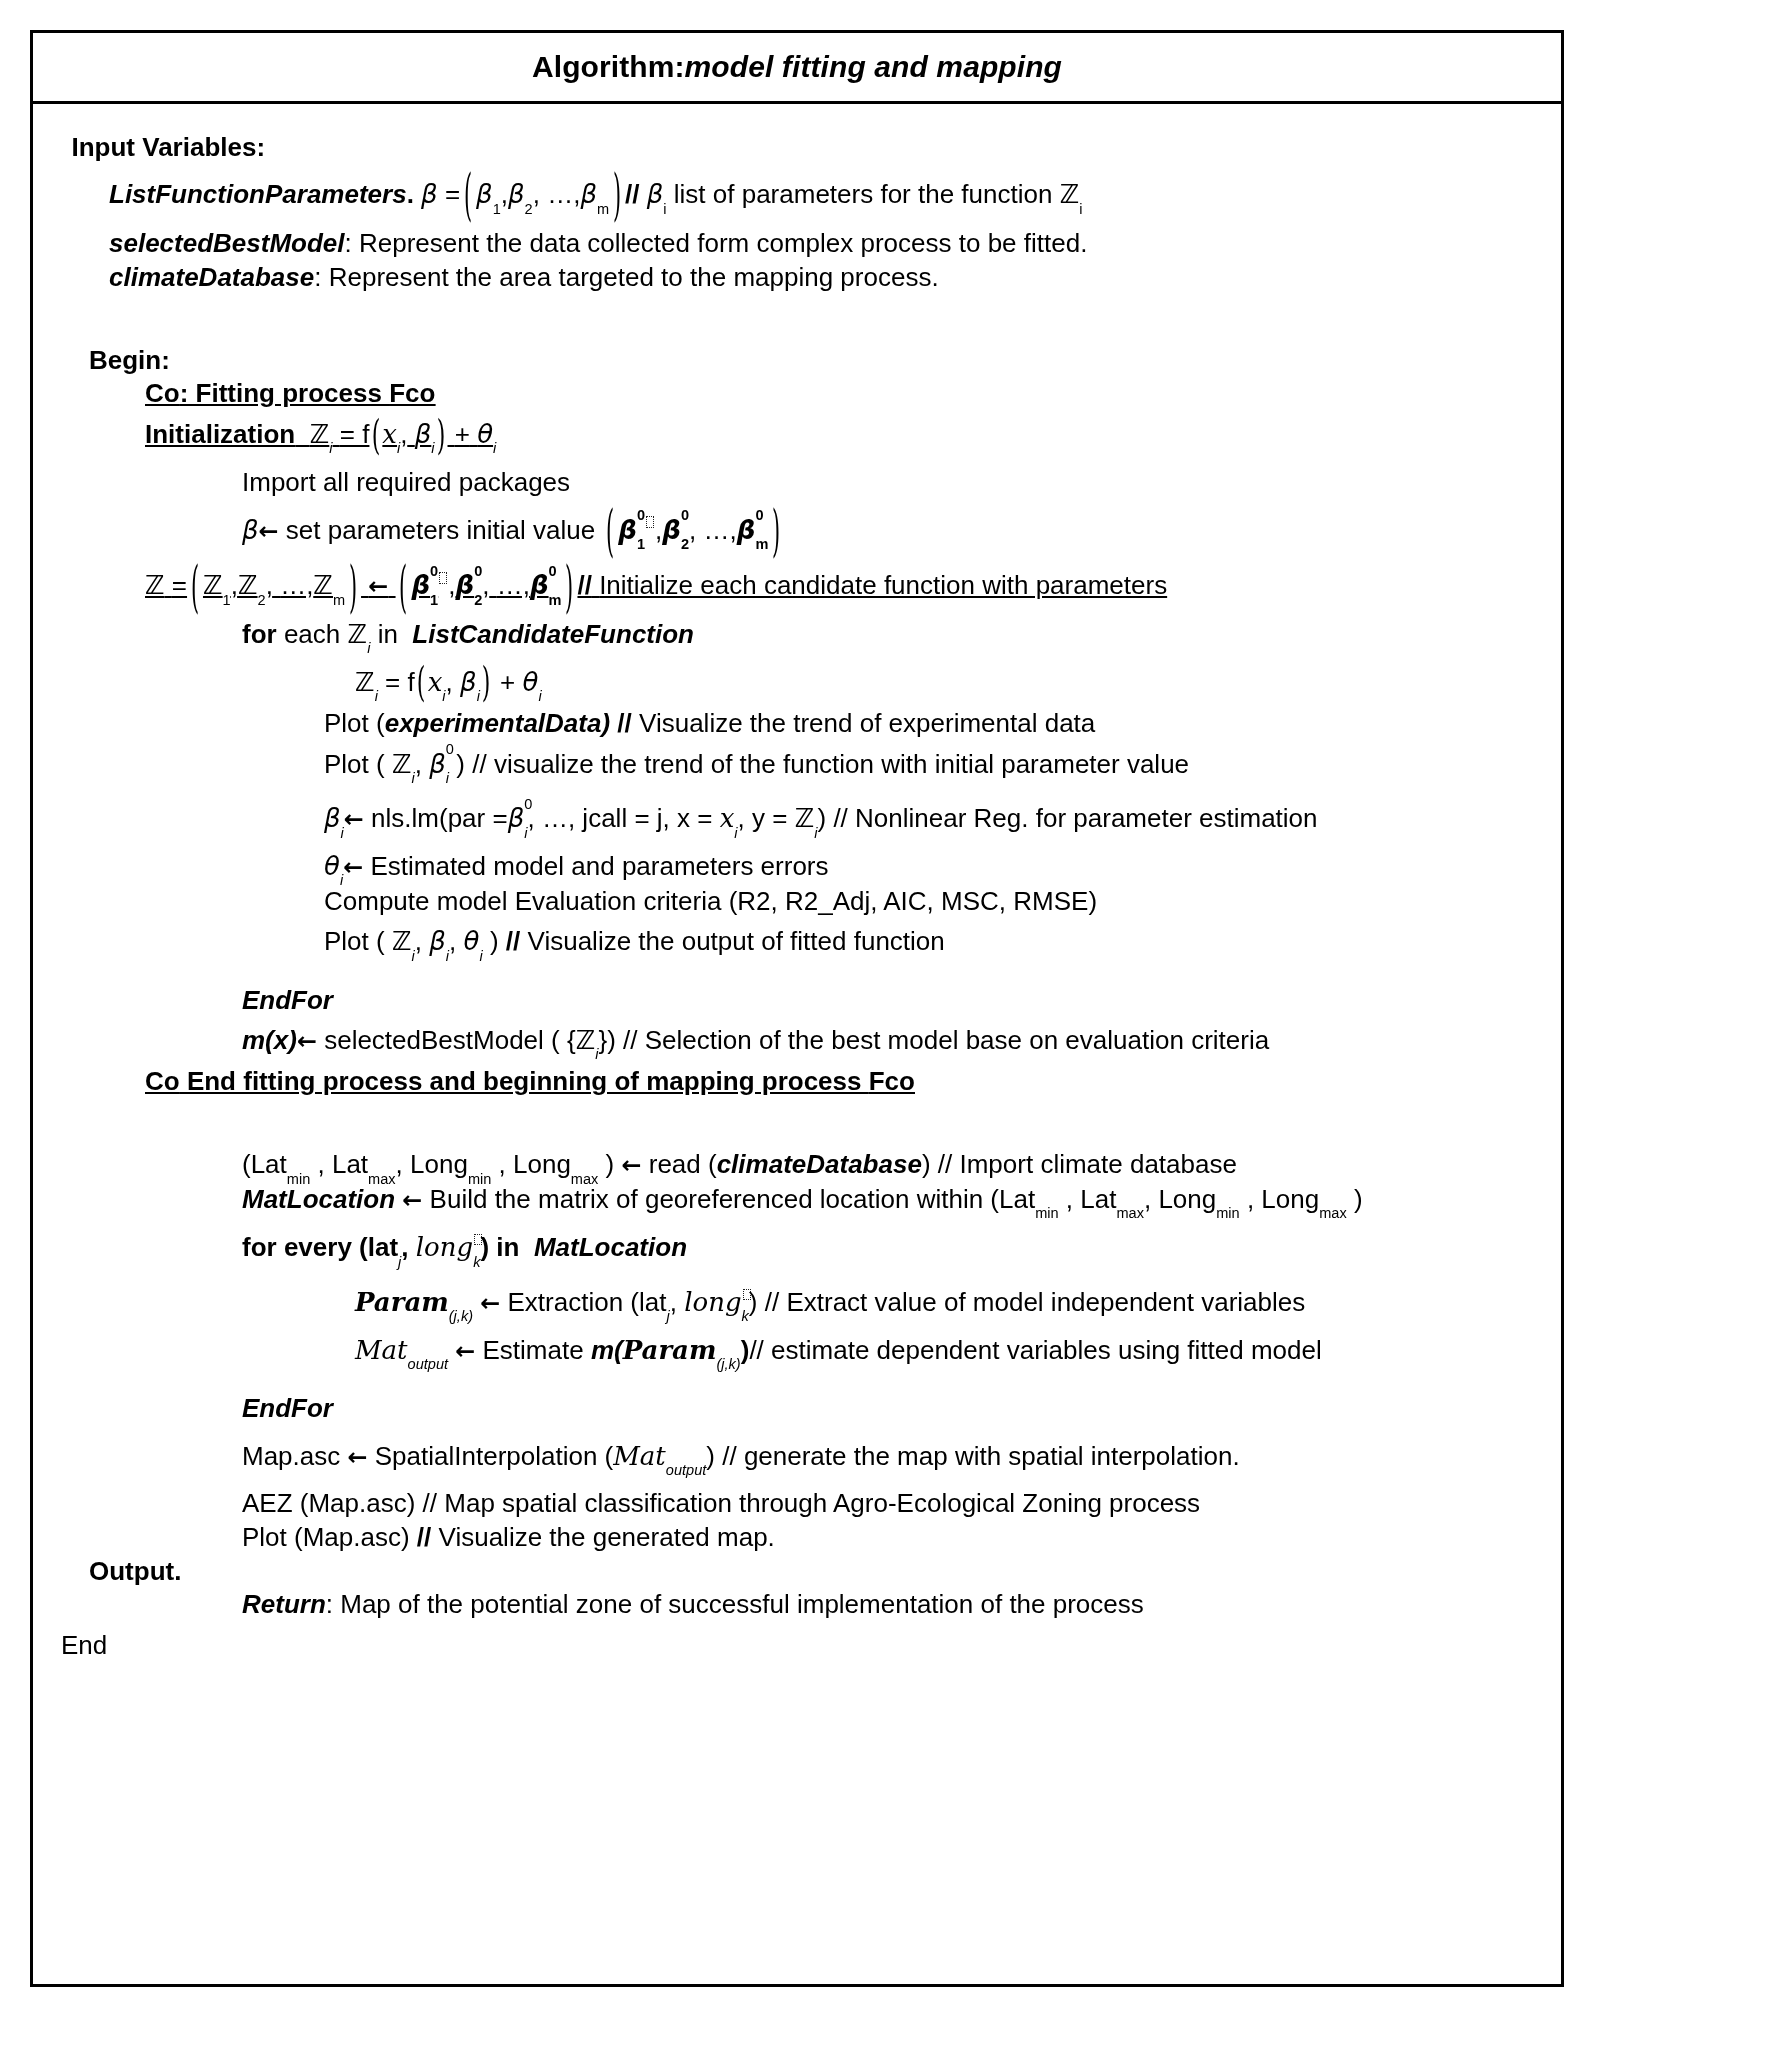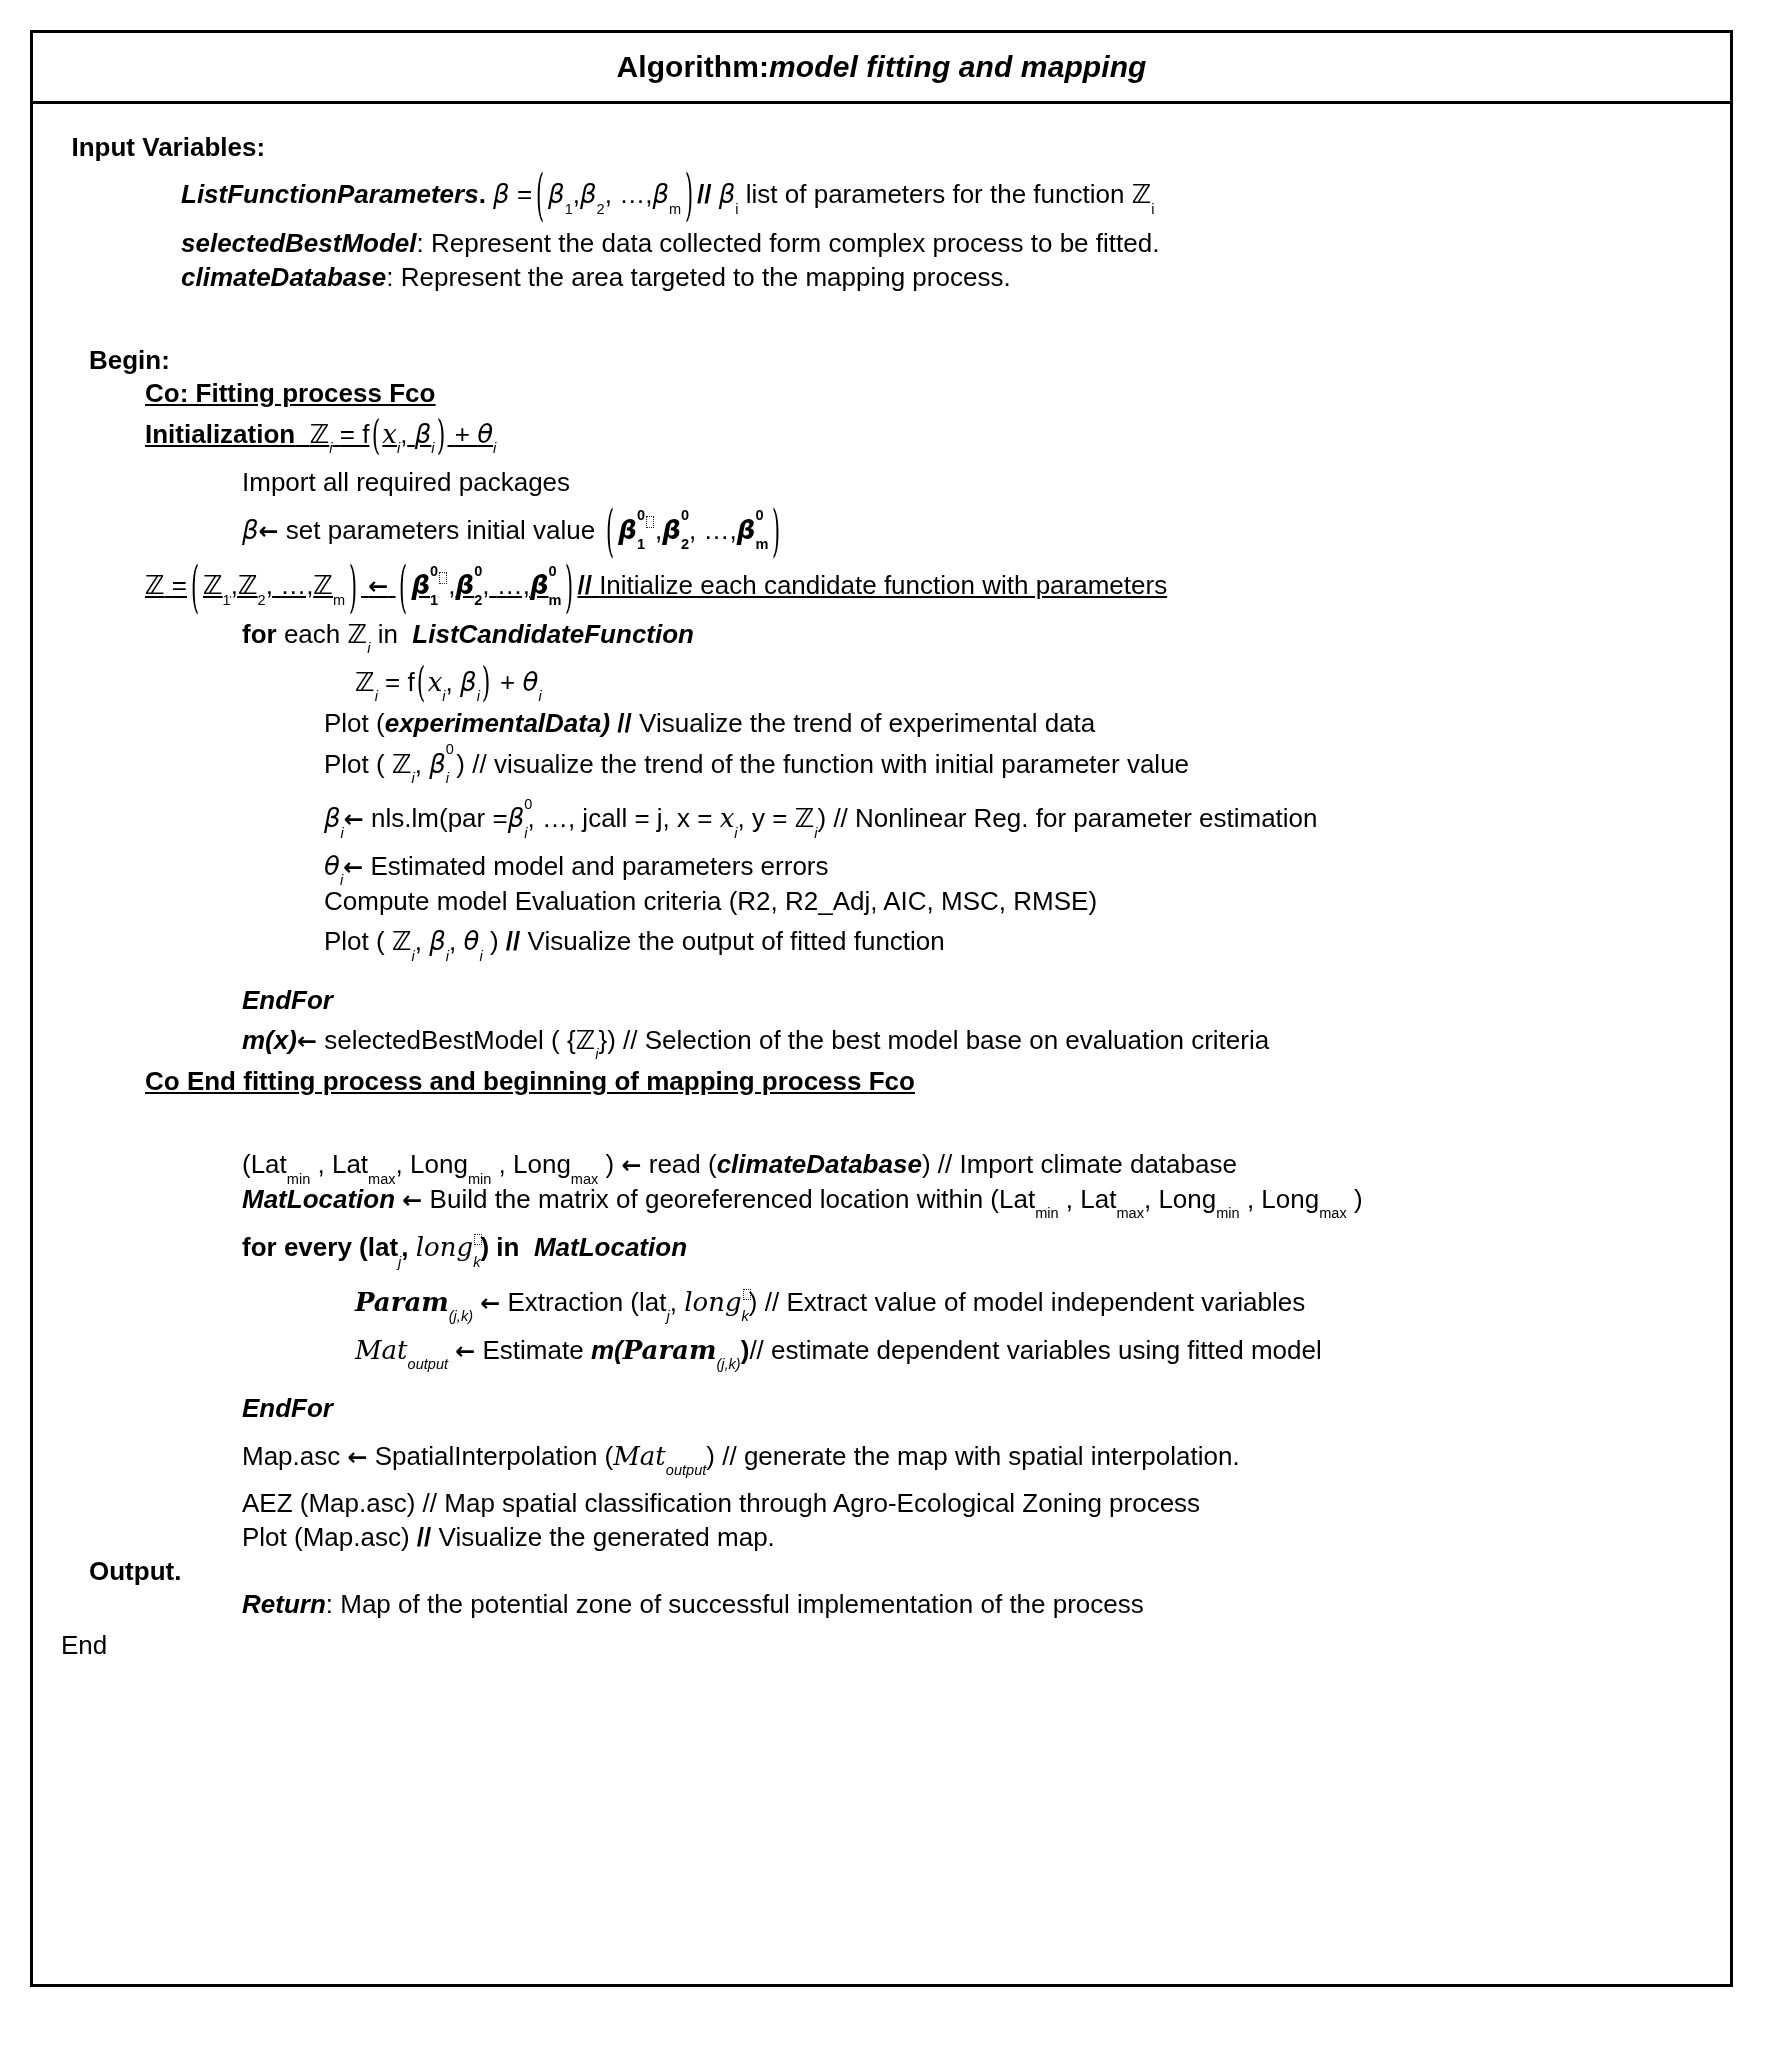--- a/index.html
+++ b/index.html
@@ -13,21 +13,21 @@
     font-family: "Liberation Sans", sans-serif;
     color: #000000;
     -webkit-font-smoothing: antialiased;
   }
 
   
   #algorithm-box {
     position: absolute;
     left: 30px;
     top: 30px;
-    width: 1703px;
+    width: 1534px;
     height: 1957px;
     border: 3.3px solid #000000;
     box-sizing: border-box;
     background: #ffffff;
   }
 
   #algorithm-title-bar {
     height: 71px;
     border-bottom: 3.3px solid #000000;
     display: flex;
@@ -58,21 +58,21 @@
   }
   .b  { font-weight: bold; }
   .i  { font-style: italic; }
   .bi { font-weight: bold; font-style: italic; }
   .u  { text-decoration: underline; }
 
   
   .lv0 { margin-left: 0px; }
   .lv1 { margin-left: 10.5px; }
   .lv2 { margin-left: 28px; }
-  .lv3 { margin-left: 120px; }
+  .lv3 { margin-left: 48px; }
   .lv4 { margin-left: 84px; text-decoration: underline; }
   .lv5 { margin-left: 181px; }
   .lv6 { margin-left: 263px; }
   .lv7 { margin-left: 294px; }
 
   .sp-xs { height: 7.7px; }
   .sp-s  { height: 14.4px; }
   .sp-m  { height: 25px; }
   .sp-xl { height: 57px; }
 

